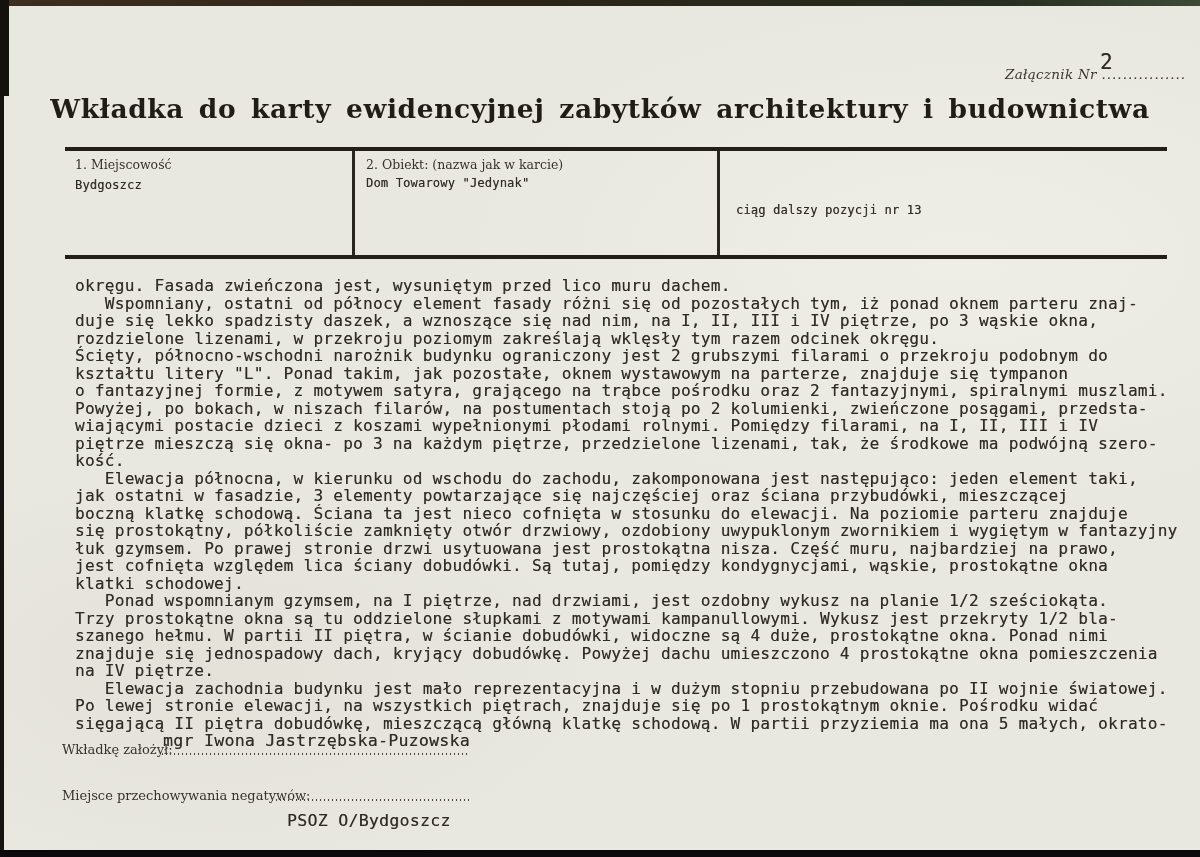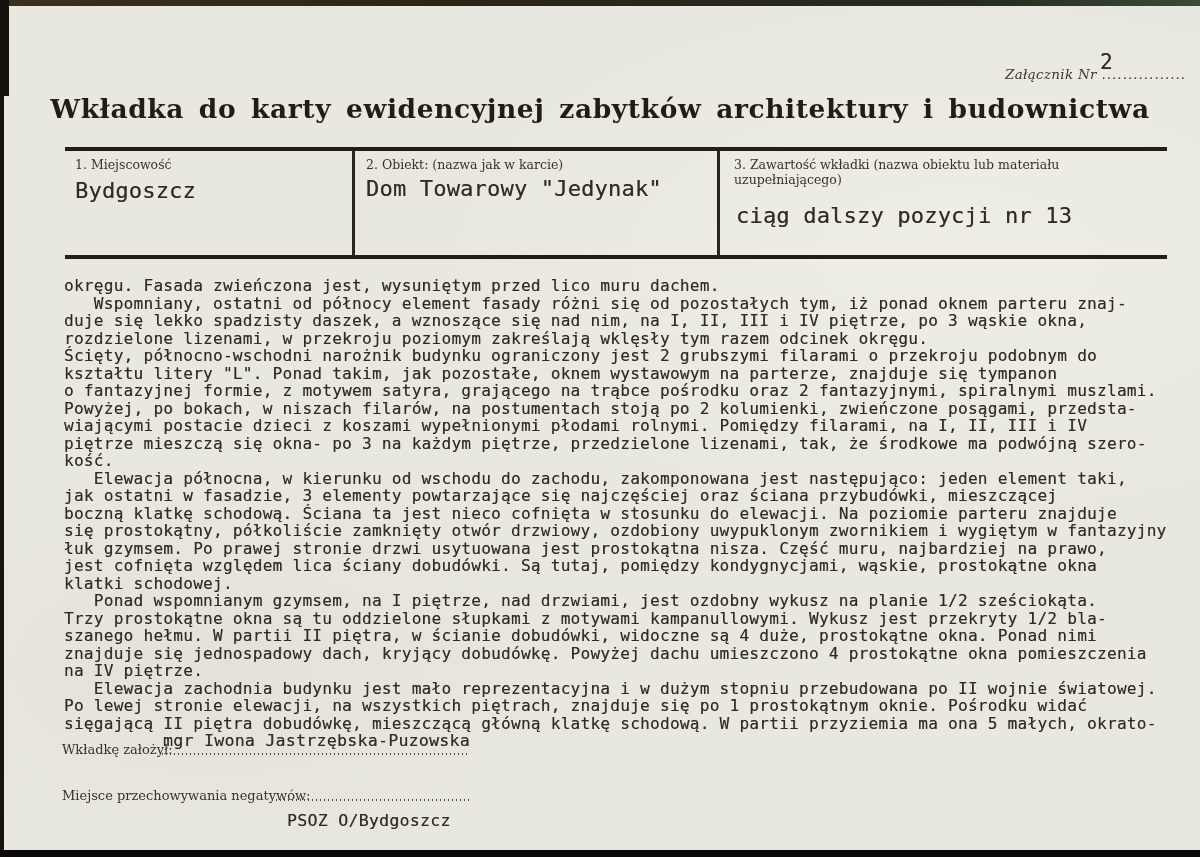--- a/index.html
+++ b/index.html
@@ -39,27 +39,27 @@
   .vline{position:absolute;top:0;bottom:0;width:3px;background:#29251f;}
   .v1{left:287px;} .v2{left:652px;}
   .cell{position:absolute;top:0;bottom:0;}
   .c1{left:0;width:287px;} .c2{left:290px;width:360px;} .c3{left:655px;width:447px;}
   .cell-label{position:absolute;font-size:12.5px;color:#36322a;line-height:15px;}
   .c1 .cell-label{left:10px;top:6px;}
   .c2 .cell-label{left:11px;top:6px;text-align:center;}
   .c3 .cell-label{left:14px;top:6px;width:338px;}
   .tw{font-family:"DejaVu Sans Mono",monospace;color:#2e2b25;
     text-shadow:0.3px 0 0 rgba(46,43,37,0.55);}
-  .cell-value{position:absolute;font-size:22px;letter-spacing:0.2px;white-space:nowrap;}
+  .cell-value{position:absolute;font-size:12px;letter-spacing:0.2px;white-space:nowrap;}
   .c1 .cell-value{left:10px;top:27px;}
   .c2 .cell-value{left:11px;top:25px;}
   .c3 .cell-value{left:16px;top:36px;margin-top:16px;}
 
   
-  .body-text{position:absolute;left:64px;top:277px;margin:0;
+  .body-text{position:absolute;left:75px;top:277px;margin:0;
     font-family:"DejaVu Sans Mono",monospace;
     font-size:16px;line-height:17.5px;letter-spacing:0.3px;
     white-space:pre;color:#2e2b25;
     text-shadow:0.3px 0 0 rgba(46,43,37,0.5);}
 
   
   .f-label{position:absolute;font-size:13px;color:#36322a;white-space:nowrap;}
   .f-value{position:absolute;font-size:16.5px;letter-spacing:0.3px;white-space:nowrap;}
   .founder-value{left:163px;top:731px;}
   .founder-label{left:62px;top:742px;}
@@ -96,21 +96,20 @@
       <div class="cell-label">1. Miejscowość</div>
       <div class="cell-value tw">Bydgoszcz</div>
     </div>
 
     <div class="cell c2">
       <div class="cell-label">2. Obiekt: (nazwa jak w karcie)</div>
       <div class="cell-value tw">Dom Towarowy "Jedynak"</div>
     </div>
 
     <div class="cell c3">
-      <div class="cell-label">3. Zawartość wkładki (nazwa obiektu lub materiału uzupełniającego)</div>
       <div class="cell-value tw">ciąg dalszy pozycji nr 13</div>
     </div>
   </div>
 
   <pre class="body-text">okręgu. Fasada zwieńczona jest, wysuniętym przed lico muru dachem.
    Wspomniany, ostatni od północy element fasady różni się od pozostałych tym, iż ponad oknem parteru znaj-
 duje się lekko spadzisty daszek, a wznoszące się nad nim, na I, II, III i IV piętrze, po 3 wąskie okna,
 rozdzielone lizenami, w przekroju poziomym zakreślają wklęsły tym razem odcinek okręgu.
 Ścięty, północno-wschodni narożnik budynku ograniczony jest 2 grubszymi filarami o przekroju podobnym do
 kształtu litery "L". Ponad takim, jak pozostałe, oknem wystawowym na parterze, znajduje się tympanon

